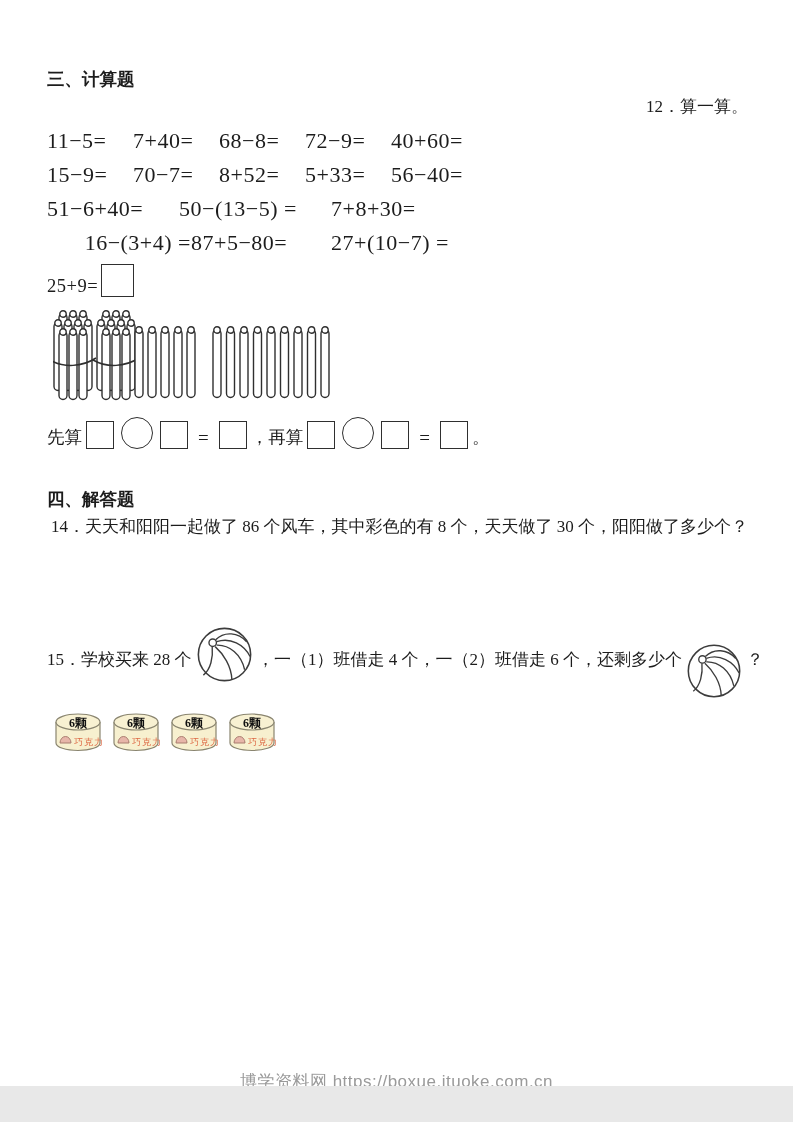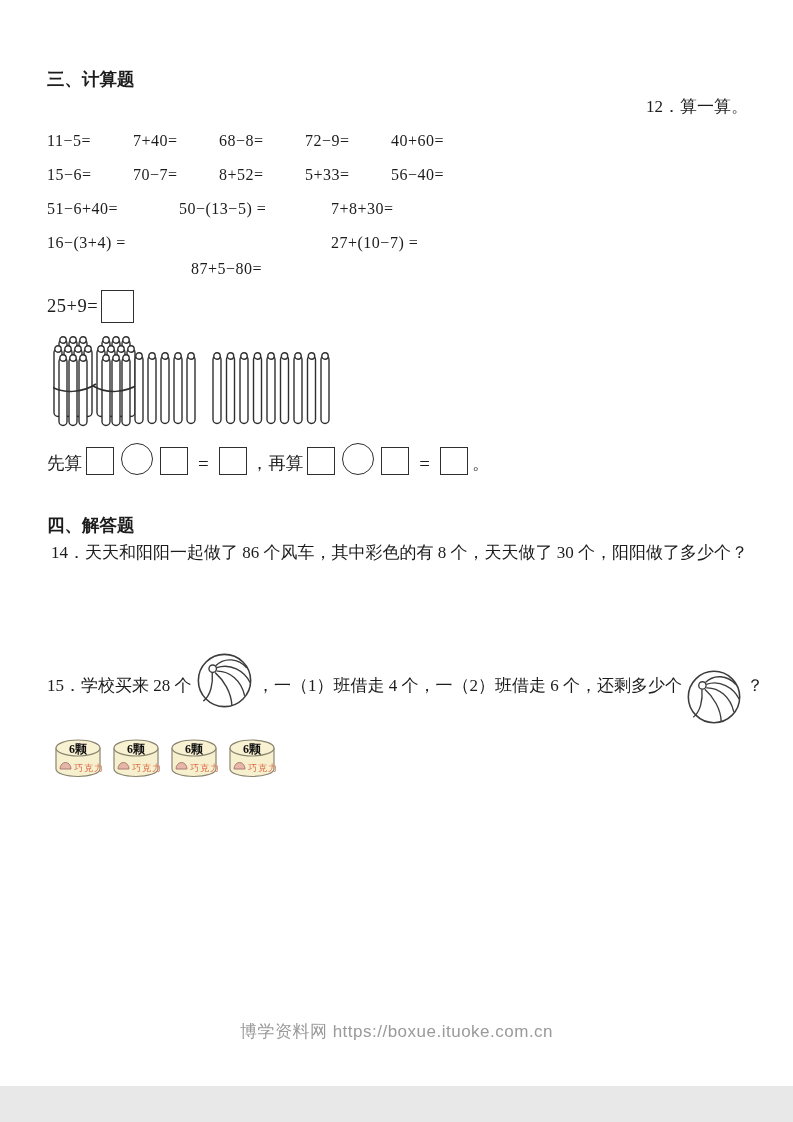--- a/index.html
+++ b/index.html
@@ -10,46 +10,46 @@
     background:#ffffff;
     overflow:hidden;
     font-family:"Liberation Serif","DejaVu Serif",serif;
     color:#1c1c1c;
     font-size:17px;
   }
   .content{padding:69px 45px 0 47px;}
   .sec-title{font-weight:bold;font-size:17.5px;line-height:20px;}
   .qline{line-height:20px;text-align:right;}
   .q12-label{margin-top:8px;}
-  .calc-row{display:flex;margin-top:14px;line-height:20px;font-size:16px;letter-spacing:.5px;white-space:nowrap;}
+  .calc-row{display:flex;margin-top:14px;line-height:20px;font-size:22px;letter-spacing:.5px;white-space:nowrap;}
   .calc-row.r5 span{width:86px;flex:0 0 auto;}
   .calc-row.r5 span:last-child{width:auto;}
   .r3a{width:132px;flex:0 0 auto;}
   .r3b{width:152px;flex:0 0 auto;}
-  .r4a{width:144px;flex:0 0 auto;}
-  .r4b{width:140px;flex:0 0 auto;margin-top:26px;}
+  .r4a{width:144px;flex:0 0 auto;text-align:right;}
+  .r4b{width:140px;flex:0 0 auto;}
   .q13-label{margin-top:10px;}
-  .eq-line{margin-top:11px;display:flex;align-items:center;font-size:18.5px;letter-spacing:.5px;}
+  .eq-line{margin-top:11px;display:flex;align-items:flex-end;font-size:18.5px;letter-spacing:.5px;}
   .ans-box{width:31px;height:31px;border:1.7px solid #2f2f2f;background:#fff;margin-left:3px;}
   .sticks-wrap{margin-top:13px;margin-left:6px;}
   .shape-line{margin-top:8px;display:flex;align-items:flex-end;font-size:17.5px;white-space:nowrap;}
   .sq{width:26px;height:26px;border:1.6px solid #2f2f2f;flex:0 0 auto;background:#fff;}
   .circ{width:30px;height:30px;border:1.6px solid #2f2f2f;border-radius:50%;flex:0 0 auto;background:#fff;}
   .shape-line .sq{margin:0 4px;}
   .shape-line .circ{margin:0 3px;}
   .eqs{margin:0 6px;font-size:19px;}
   .sec4-title{margin-top:40px;}
   .q14-line{margin-top:7px;line-height:21px;}
   .q15-line{margin-top:89px;line-height:21px;white-space:nowrap;}
   .ball1{vertical-align:-18px;}
   .ball2{vertical-align:-34px;}
   .q16-line{margin-top:156px;line-height:21px;}
   .choco-row{margin-top:12px;margin-left:7px;display:flex;gap:10px;}
   .footer{
-    position:absolute;left:0;right:0;top:1020px;
+    position:absolute;left:0;right:0;top:1070px;
     text-align:center;
     font-family:"Liberation Sans","DejaVu Sans",sans-serif;
     font-size:17px;color:#9a9a9a;letter-spacing:.5px;
   }
 </style>
 </head>
 <body>
 
 <div class="page">
   <div class="content">
@@ -59,21 +59,21 @@
     <div class="qline q12-label">12．算一算。</div>
 
     <div class="calc-row r5">
       <span>11−5=</span>
       <span>7+40=</span>
       <span>68−8=</span>
       <span>72−9=</span>
       <span>40+60=</span>
     </div>
     <div class="calc-row r5">
-      <span>15−6=</span>
+      <span>15−9=</span>
       <span>70−7=</span>
       <span>8+52=</span>
       <span>5+33=</span>
       <span>56−40=</span>
     </div>
     <div class="calc-row">
       <span class="r3a">51−6+40=</span>
       <span class="r3b">50−(13−5) =</span>
       <span>7+8+30=</span>
     </div>

